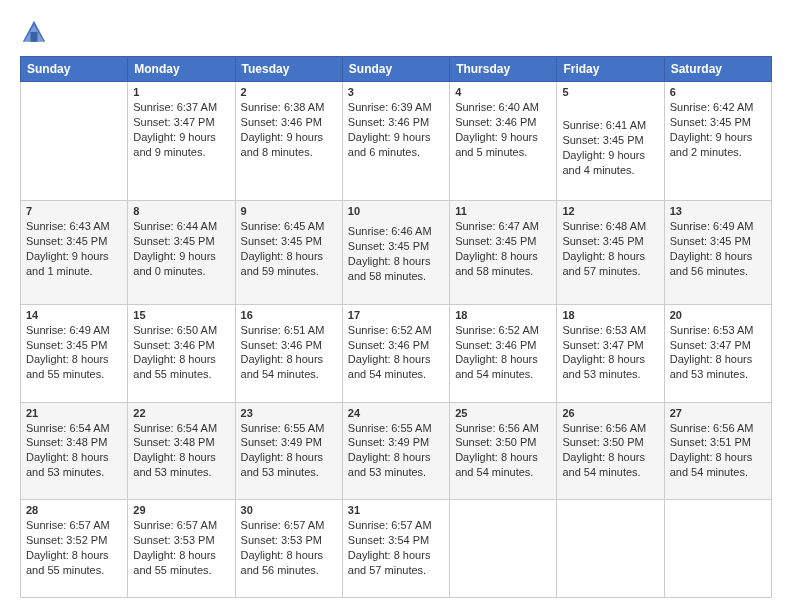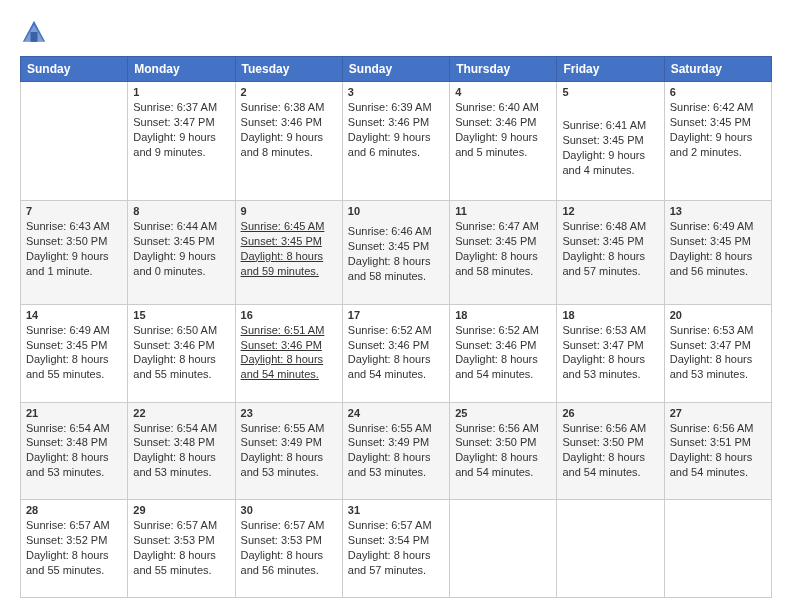--- a/index.html
+++ b/index.html
@@ -180,34 +180,34 @@
             <div class="day-info" style="white-space: pre-line;">Sunrise: 6:42 AM
 Sunset: 3:45 PM
 Daylight: 9 hours
 and 2 minutes.</div>
           </td>
         </tr>
         <tr>
           <td>
             <span class="day-num">7</span>
             <div class="day-info" style="white-space: pre-line;">Sunrise: 6:43 AM
-Sunset: 3:50 PM
+Sunset: 3:45 PM
 Daylight: 9 hours
 and 1 minute.</div>
           </td>
           <td>
             <span class="day-num">8</span>
             <div class="day-info" style="white-space: pre-line;">Sunrise: 6:44 AM
 Sunset: 3:45 PM
 Daylight: 9 hours
 and 0 minutes.</div>
           </td>
           <td>
             <span class="day-num">9</span>
-            <div class="day-info" style="white-space: pre-line; text-decoration: underline;">Sunrise: 6:45 AM
+            <div class="day-info" style="white-space: pre-line;">Sunrise: 6:45 AM
 Sunset: 3:45 PM
 Daylight: 8 hours
 and 59 minutes.</div>
           </td>
           <td>
             <span class="day-num">10</span>
             <div class="day-info" style="white-space: pre-line; margin-top: 7px;">Sunrise: 6:46 AM
 Sunset: 3:45 PM
 Daylight: 8 hours
 and 58 minutes.</div>
@@ -244,21 +244,21 @@
           </td>
           <td>
             <span class="day-num">15</span>
             <div class="day-info" style="white-space: pre-line;">Sunrise: 6:50 AM
 Sunset: 3:46 PM
 Daylight: 8 hours
 and 55 minutes.</div>
           </td>
           <td>
             <span class="day-num">16</span>
-            <div class="day-info" style="white-space: pre-line; text-decoration: underline;">Sunrise: 6:51 AM
+            <div class="day-info" style="white-space: pre-line;">Sunrise: 6:51 AM
 Sunset: 3:46 PM
 Daylight: 8 hours
 and 54 minutes.</div>
           </td>
           <td>
             <span class="day-num">17</span>
             <div class="day-info" style="white-space: pre-line;">Sunrise: 6:52 AM
 Sunset: 3:46 PM
 Daylight: 8 hours
 and 54 minutes.</div>

